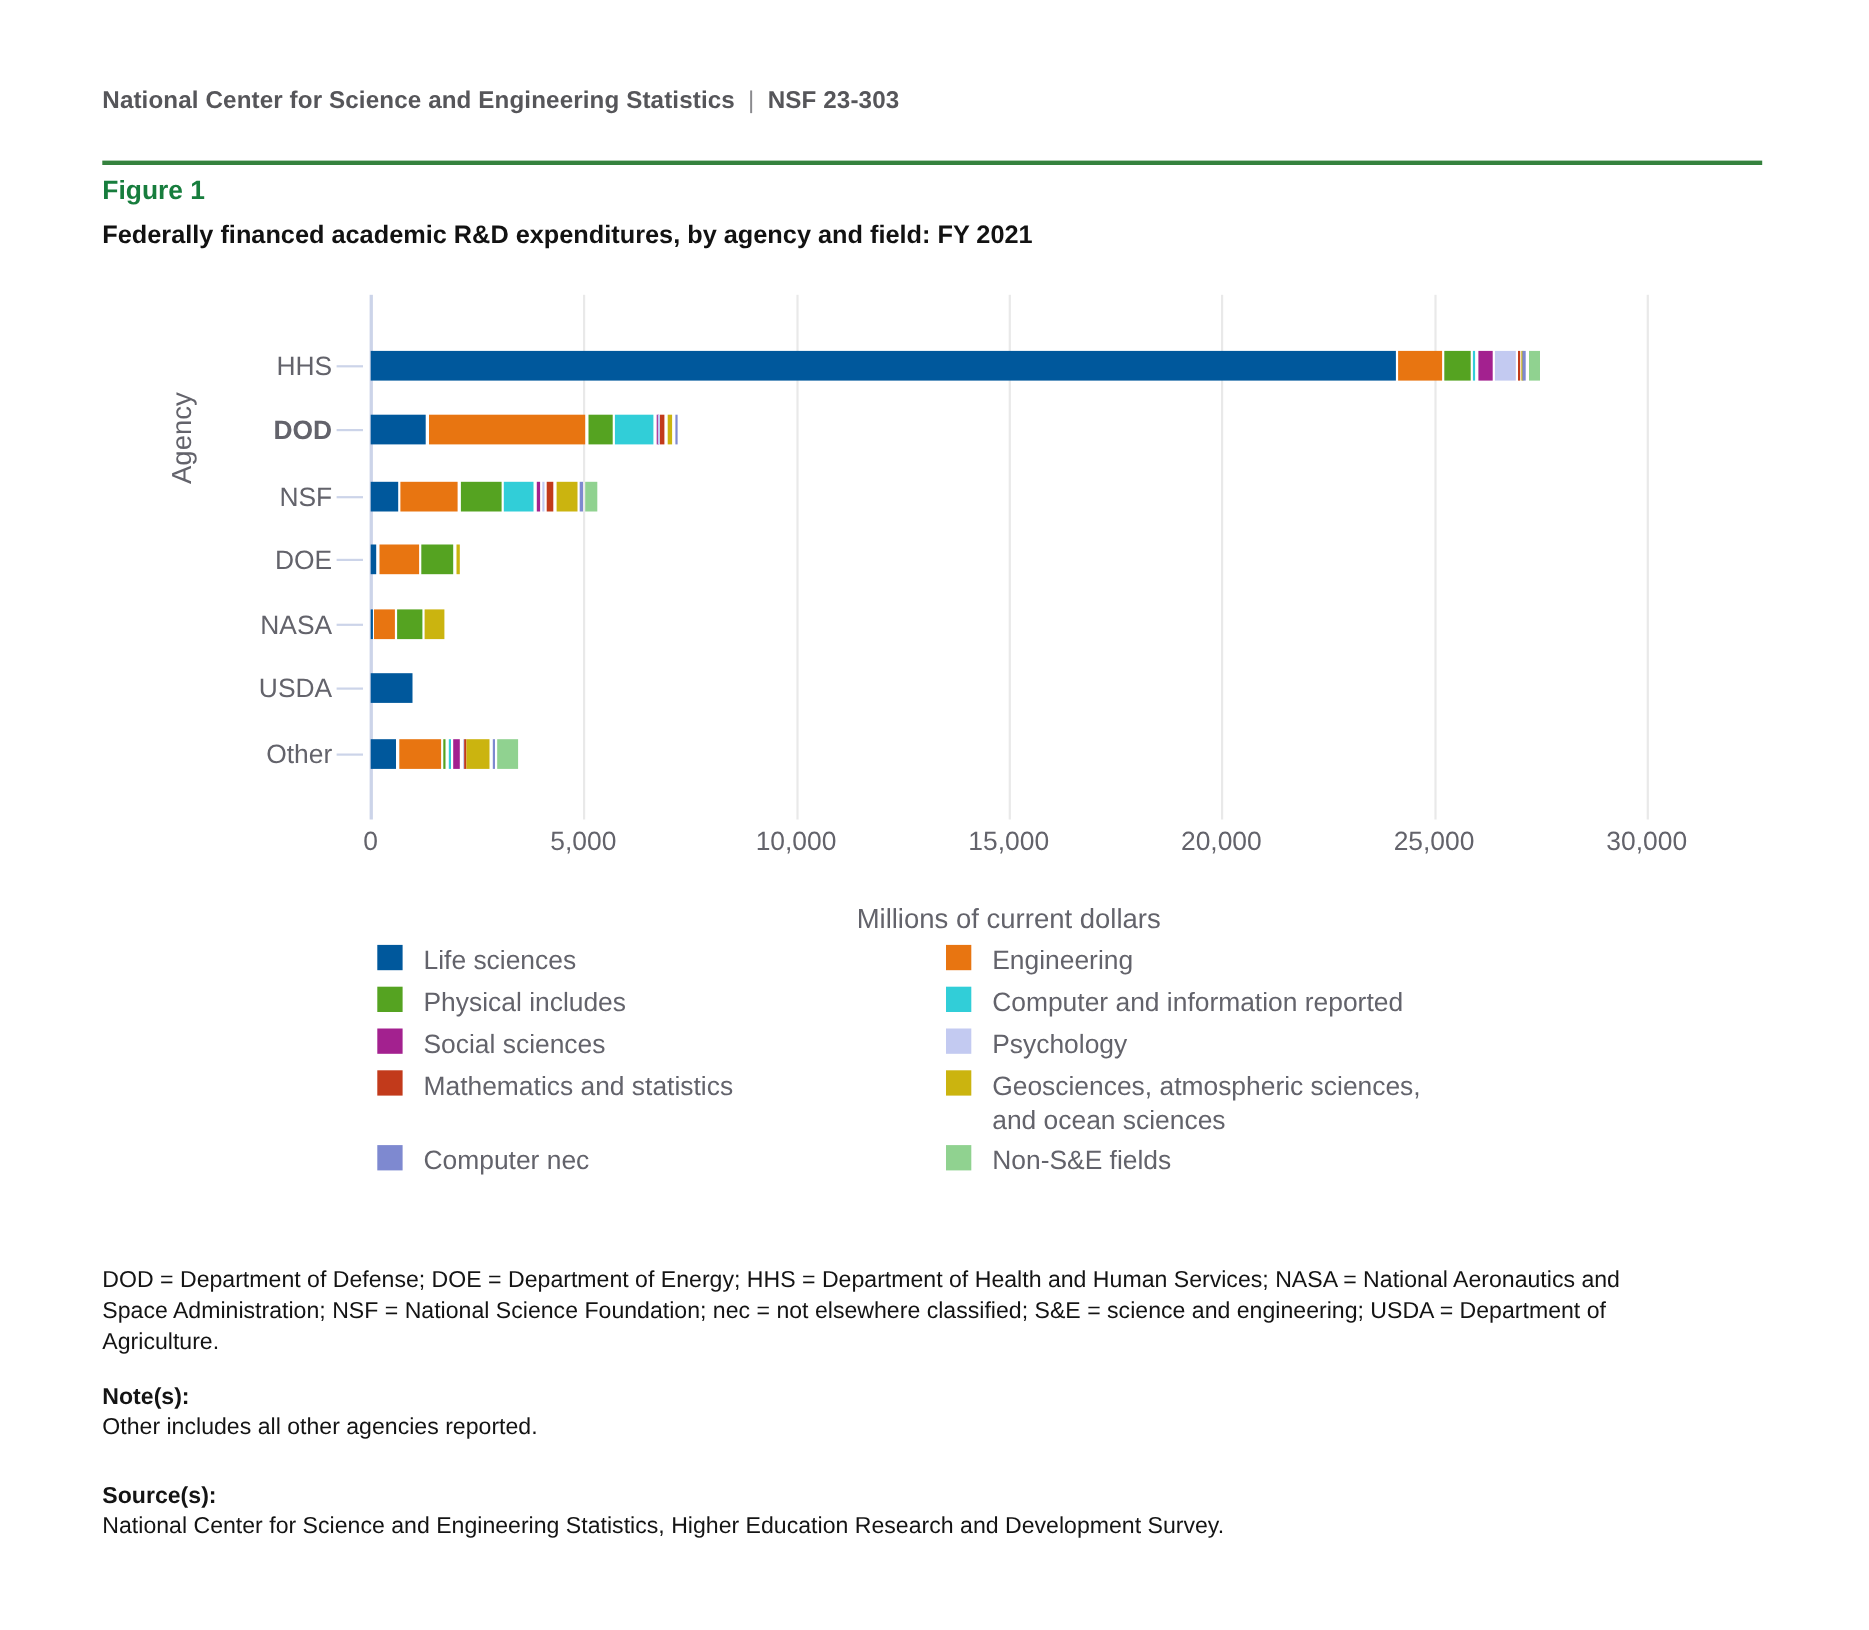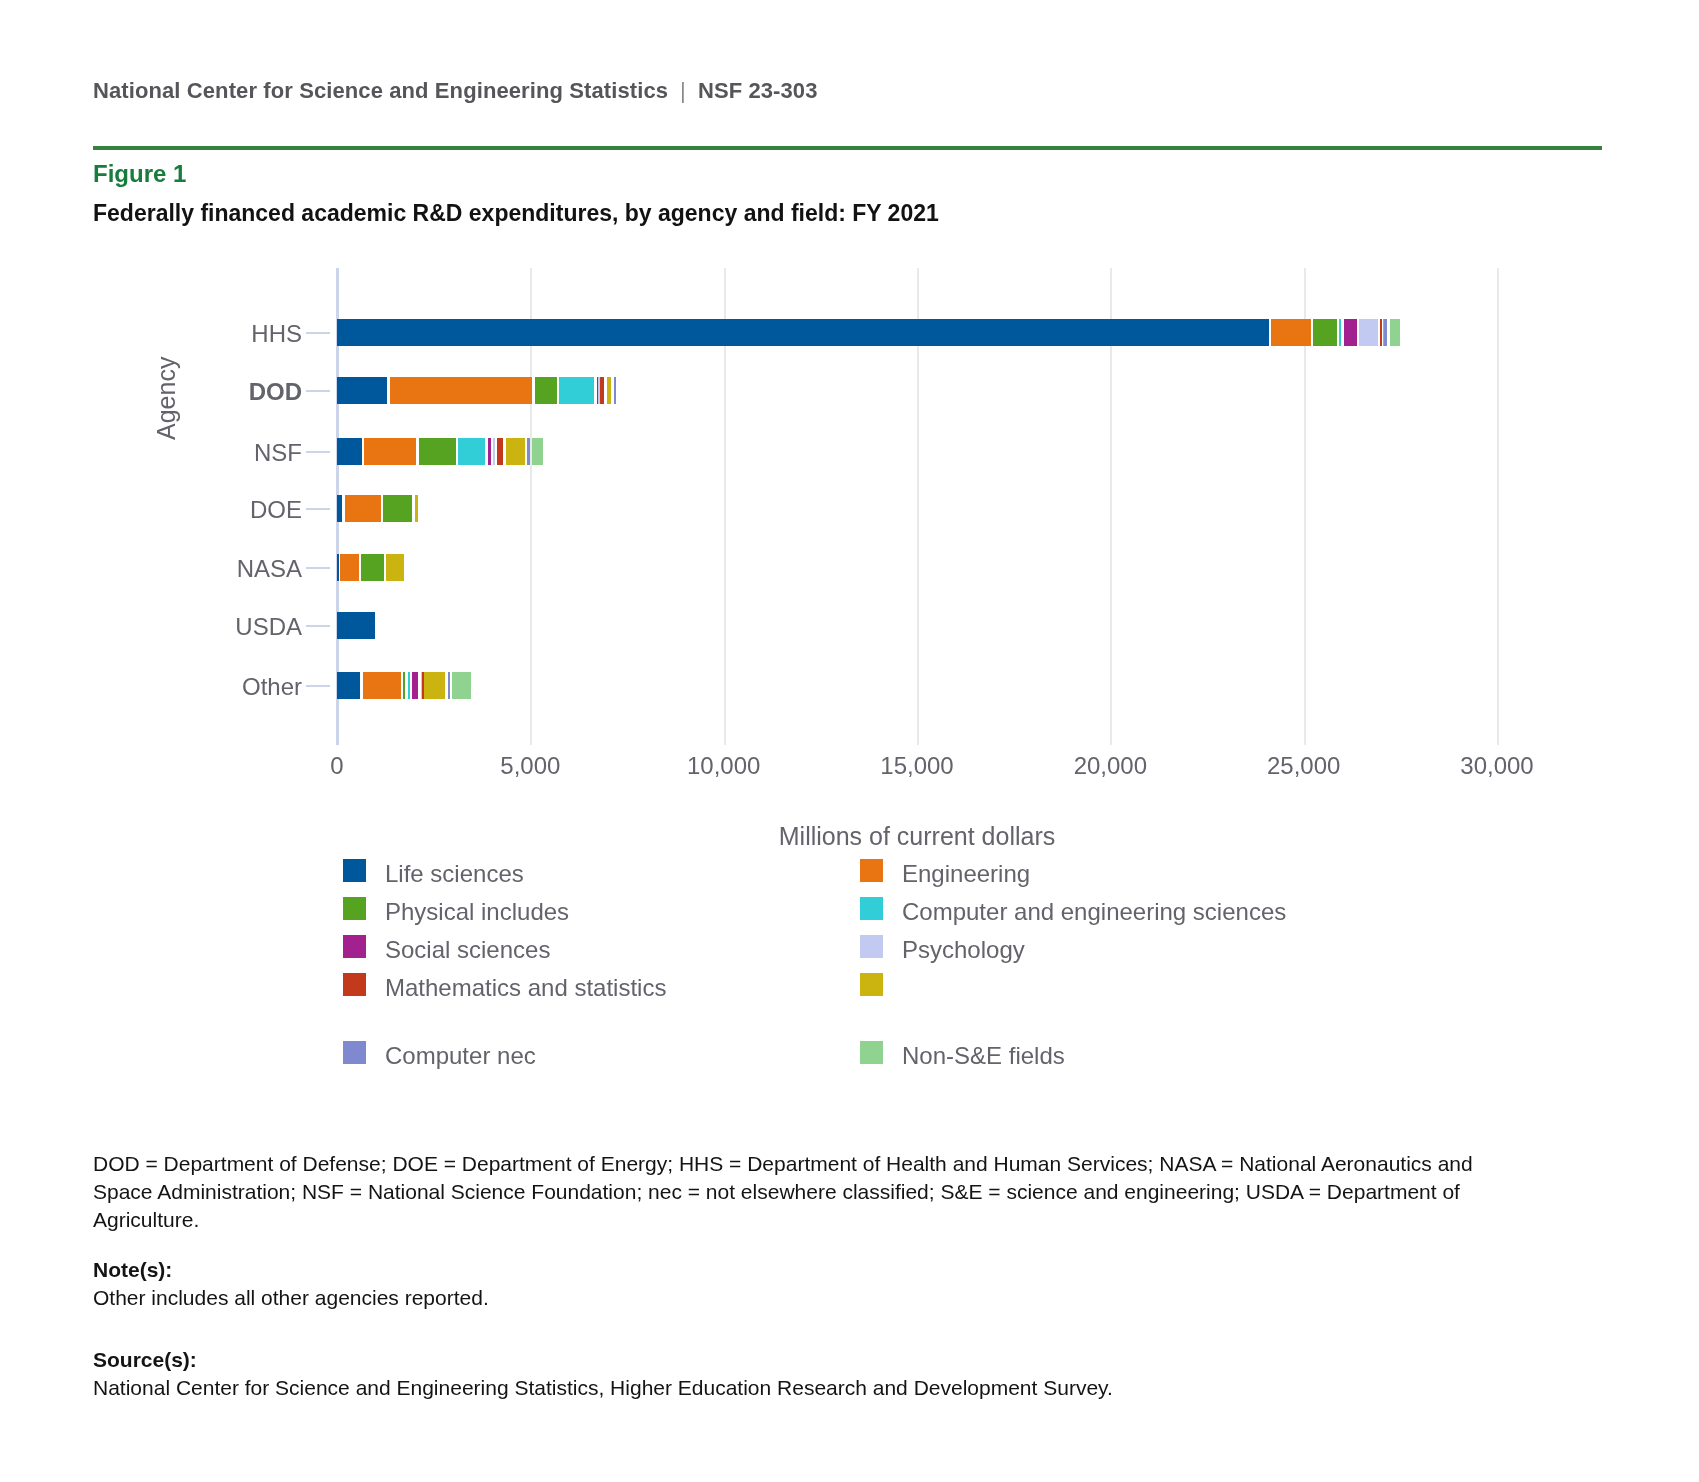--- a/index.html
+++ b/index.html
@@ -178,29 +178,31 @@
     <div class="leg-item" style="left: 343px; top: 1040px;">
       <div class="leg-swatch" style="background: rgb(126, 137, 208);"></div>
       <div class="leg-text">Computer nec</div>
     </div>
     <div class="leg-item" style="left: 860px; top: 858px;">
       <div class="leg-swatch" style="background: rgb(232, 117, 17);"></div>
       <div class="leg-text">Engineering</div>
     </div>
     <div class="leg-item" style="left: 860px; top: 896px;">
       <div class="leg-swatch" style="background: rgb(49, 206, 216);"></div>
-      <div class="leg-text">Computer and engineering sciences</div>
+      <div class="leg-text">Computer and information reported</div>
     </div>
     <div class="leg-item" style="left: 860px; top: 934px;">
       <div class="leg-swatch" style="background: rgb(195, 202, 241);"></div>
       <div class="leg-text">Psychology</div>
     </div>
     <div class="leg-item" style="left: 860px; top: 972px;">
       <div class="leg-swatch" style="background: rgb(203, 180, 15);"></div>
       <div class="leg-text">
+        <div>Geosciences, atmospheric sciences,</div>
+        <div>and ocean sciences</div>
       </div>
     </div>
     <div class="leg-item" style="left: 860px; top: 1040px;">
       <div class="leg-swatch" style="background: rgb(144, 210, 144);"></div>
       <div class="leg-text">Non-S&amp;E fields</div>
     </div>
   </div>
 
 <div class="abs foot foot-abbr">DOD = Department of Defense; DOE = Department of Energy; HHS = Department of Health and Human Services; NASA = National Aeronautics and Space Administration; NSF = National Science Foundation; nec = not elsewhere classified; S&amp;E = science and engineering; USDA = Department of Agriculture.</div>
 <div class="abs foot foot-label notes-label">Note(s):</div>

